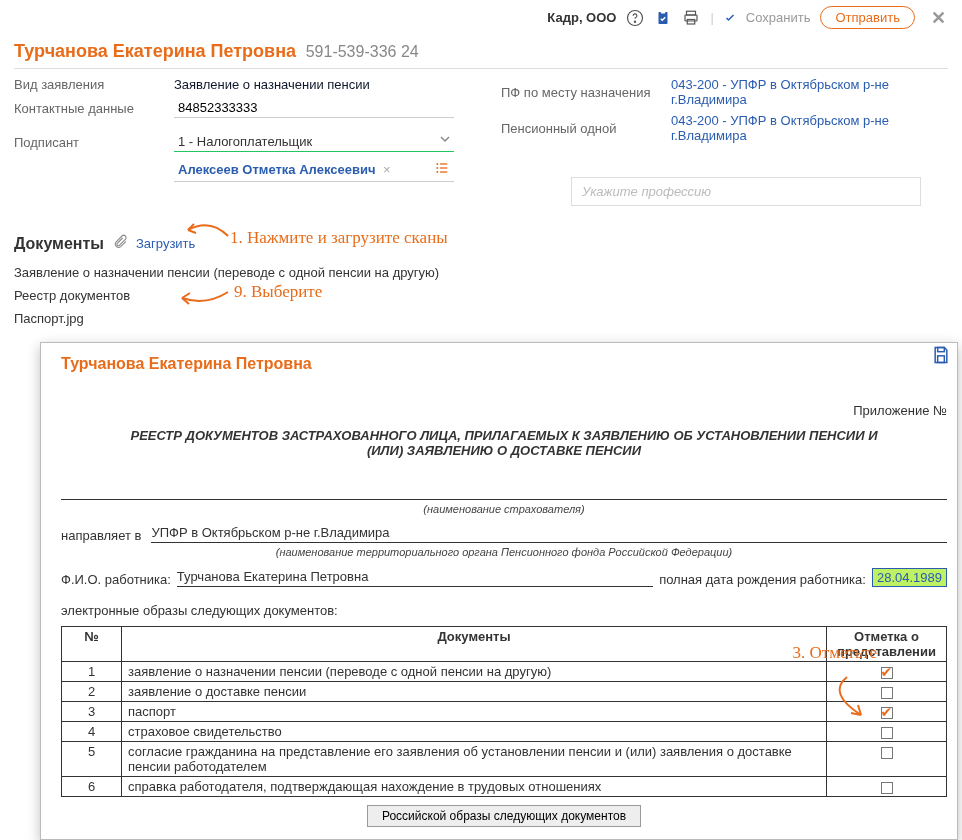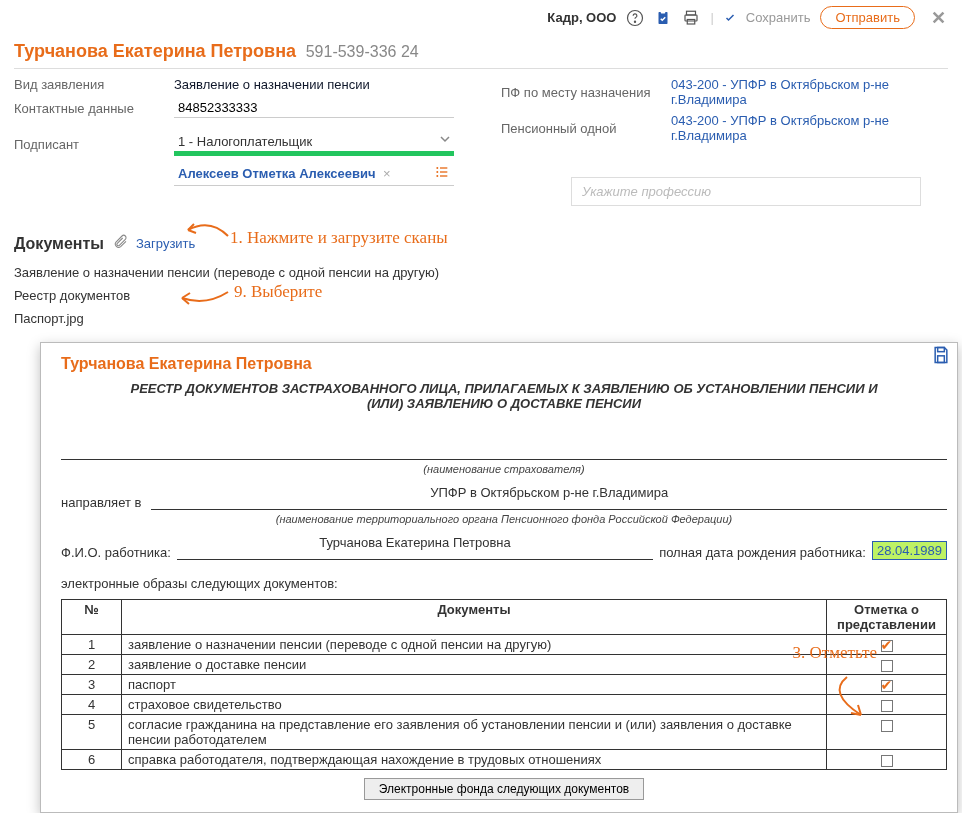--- a/index.html
+++ b/index.html
@@ -33,21 +33,21 @@
   .form-col { flex: 1; }
   .row { display:flex; align-items:center; margin-bottom:6px; }
   .lbl { width: 160px; color: #666; font-size: 13px; }
   .val { flex:1; color:#0f172a; font-size:13px; }
   .input-line {
     border:none; border-bottom:1px solid #ccc; padding:2px 4px;
     width:280px; font-size:13px; font-family:inherit;
   }
   .select {
     display:flex; align-items:flex-start; justify-content:space-between;
-    border-bottom:5px solid #22c55e; width:280px; padding:2px 4px;
+    border-bottom:1px solid #22c55e; width:280px; padding:2px 4px;
     cursor:pointer;
   }
   .select svg { color:#888; }
   .token-line {
     display:flex; align-items:center; justify-content:space-between;
     border-bottom:1px solid #ccc; width:280px; padding:2px 4px;
   }
   .token-line .nm { color:#2a5db0; font-weight:bold; }
   .token-line .x { color:#aaa; margin-left:4px; cursor:pointer; }
   .token-line .list-ic { color:#e86c1a; cursor:pointer; }
@@ -71,21 +71,21 @@
   .reestr-window {
     margin:4px 0 0 40px; width:918px; border:1px solid #bbb;
     box-shadow: 0 4px 12px rgba(0,0,0,.25);
     padding: 12px 10px 12px 20px; background:#fff; position:relative;
   }
   .reestr-window .save-ico { position:absolute; right:6px; top:2px; color:#2a5db0; cursor:pointer; }
   .reestr-window .person2 { color:#e86c1a; font-weight:bold; font-size:16px; margin-bottom:8px; }
   .reestr-window .app-no { text-align:right; color:#333; font-size:13px; margin:30px 0 10px; }
   .reestr-window .r-title { text-align:center; font-weight:bold; font-size:13px; margin: 4px 60px 24px; font-style: italic; }
   .uline-row { display:flex; align-items:flex-end; font-size:13px; margin: 4px 0; }
-  .uline { border-bottom:1px solid #333; text-align:center; flex:1; padding-bottom:9px; }
+  .uline { border-bottom:1px solid #333; text-align:left; flex:1; padding-bottom:2px; }
   .caption { font-style:italic; text-align:center; font-size:11px; color:#444; margin-top:-1px; }
   .sendto { font-size:13px; }
   .fio-row { display:flex; align-items:flex-end; gap:6px; margin-top:10px; font-size:13px; flex-wrap:nowrap;}
   .fio-row .uline { flex:0 0 auto; min-width:100px; }
   .dob-box { border:1px solid #2a5db0; padding:1px 4px; color:#2a5db0; background:#bef264; font-size:13px; }
   .e-title { margin:16px 0 8px; font-size:13px; }
   .annot3 { position:absolute; right:80px; top:300px; color:#e86c1a; font-family:"Comic Sans MS","Segoe Script",cursive; font-size:17px; }
   .arrow3 { position:absolute; right:80px; top:330px; }
 
   table.reestr { width:100%; border-collapse:collapse; font-size:13px; }
@@ -230,20 +230,21 @@
 
 <div class="reestr-window">
   <span class="save-ico">
     <svg width="20" height="20" viewBox="0 0 24 24" fill="none" stroke="currentColor" stroke-width="1.8">
         <path d="M5 3h11l3 3v15H5z"></path>
         <rect x="8" y="3" width="8" height="5"></rect>
         <rect x="8" y="13" width="8" height="8"></rect>
       </svg>
   </span>
   <div class="person2">Турчанова Екатерина Петровна</div>
+  <div class="app-no">Приложение №</div>
   <div class="r-title">РЕЕСТР ДОКУМЕНТОВ ЗАСТРАХОВАННОГО ЛИЦА, ПРИЛАГАЕМЫХ К ЗАЯВЛЕНИЮ ОБ УСТАНОВЛЕНИИ ПЕНСИИ И (ИЛИ) ЗАЯВЛЕНИЮ О ДОСТАВКЕ ПЕНСИИ</div>
 
   <div class="uline-row">
       <span class="uline">&nbsp;</span>
     </div>
   <div class="caption">(наименование страхователя)</div>
 
   <div class="uline-row" style="margin-top:10px;">
     <span class="sendto" style="margin-right:10px;">направляет в</span>
     <span class="uline">УПФР в Октябрьском р-не г.Владимира</span>
@@ -300,14 +301,14 @@
           <td class="chk"><span class="chkbox"></span></td>
         </tr>
         <tr>
           <td class="num">6</td>
           <td>справка работодателя, подтверждающая нахождение в трудовых отношениях</td>
           <td class="chk"><span class="chkbox"></span></td>
         </tr>
       </tbody>
   </table>
 
-  <button class="footer-btn">Электронные фонда следующих документов</button>
+  <button class="footer-btn">Российской образы следующих документов</button>
 </div>
 
 </body></html>

